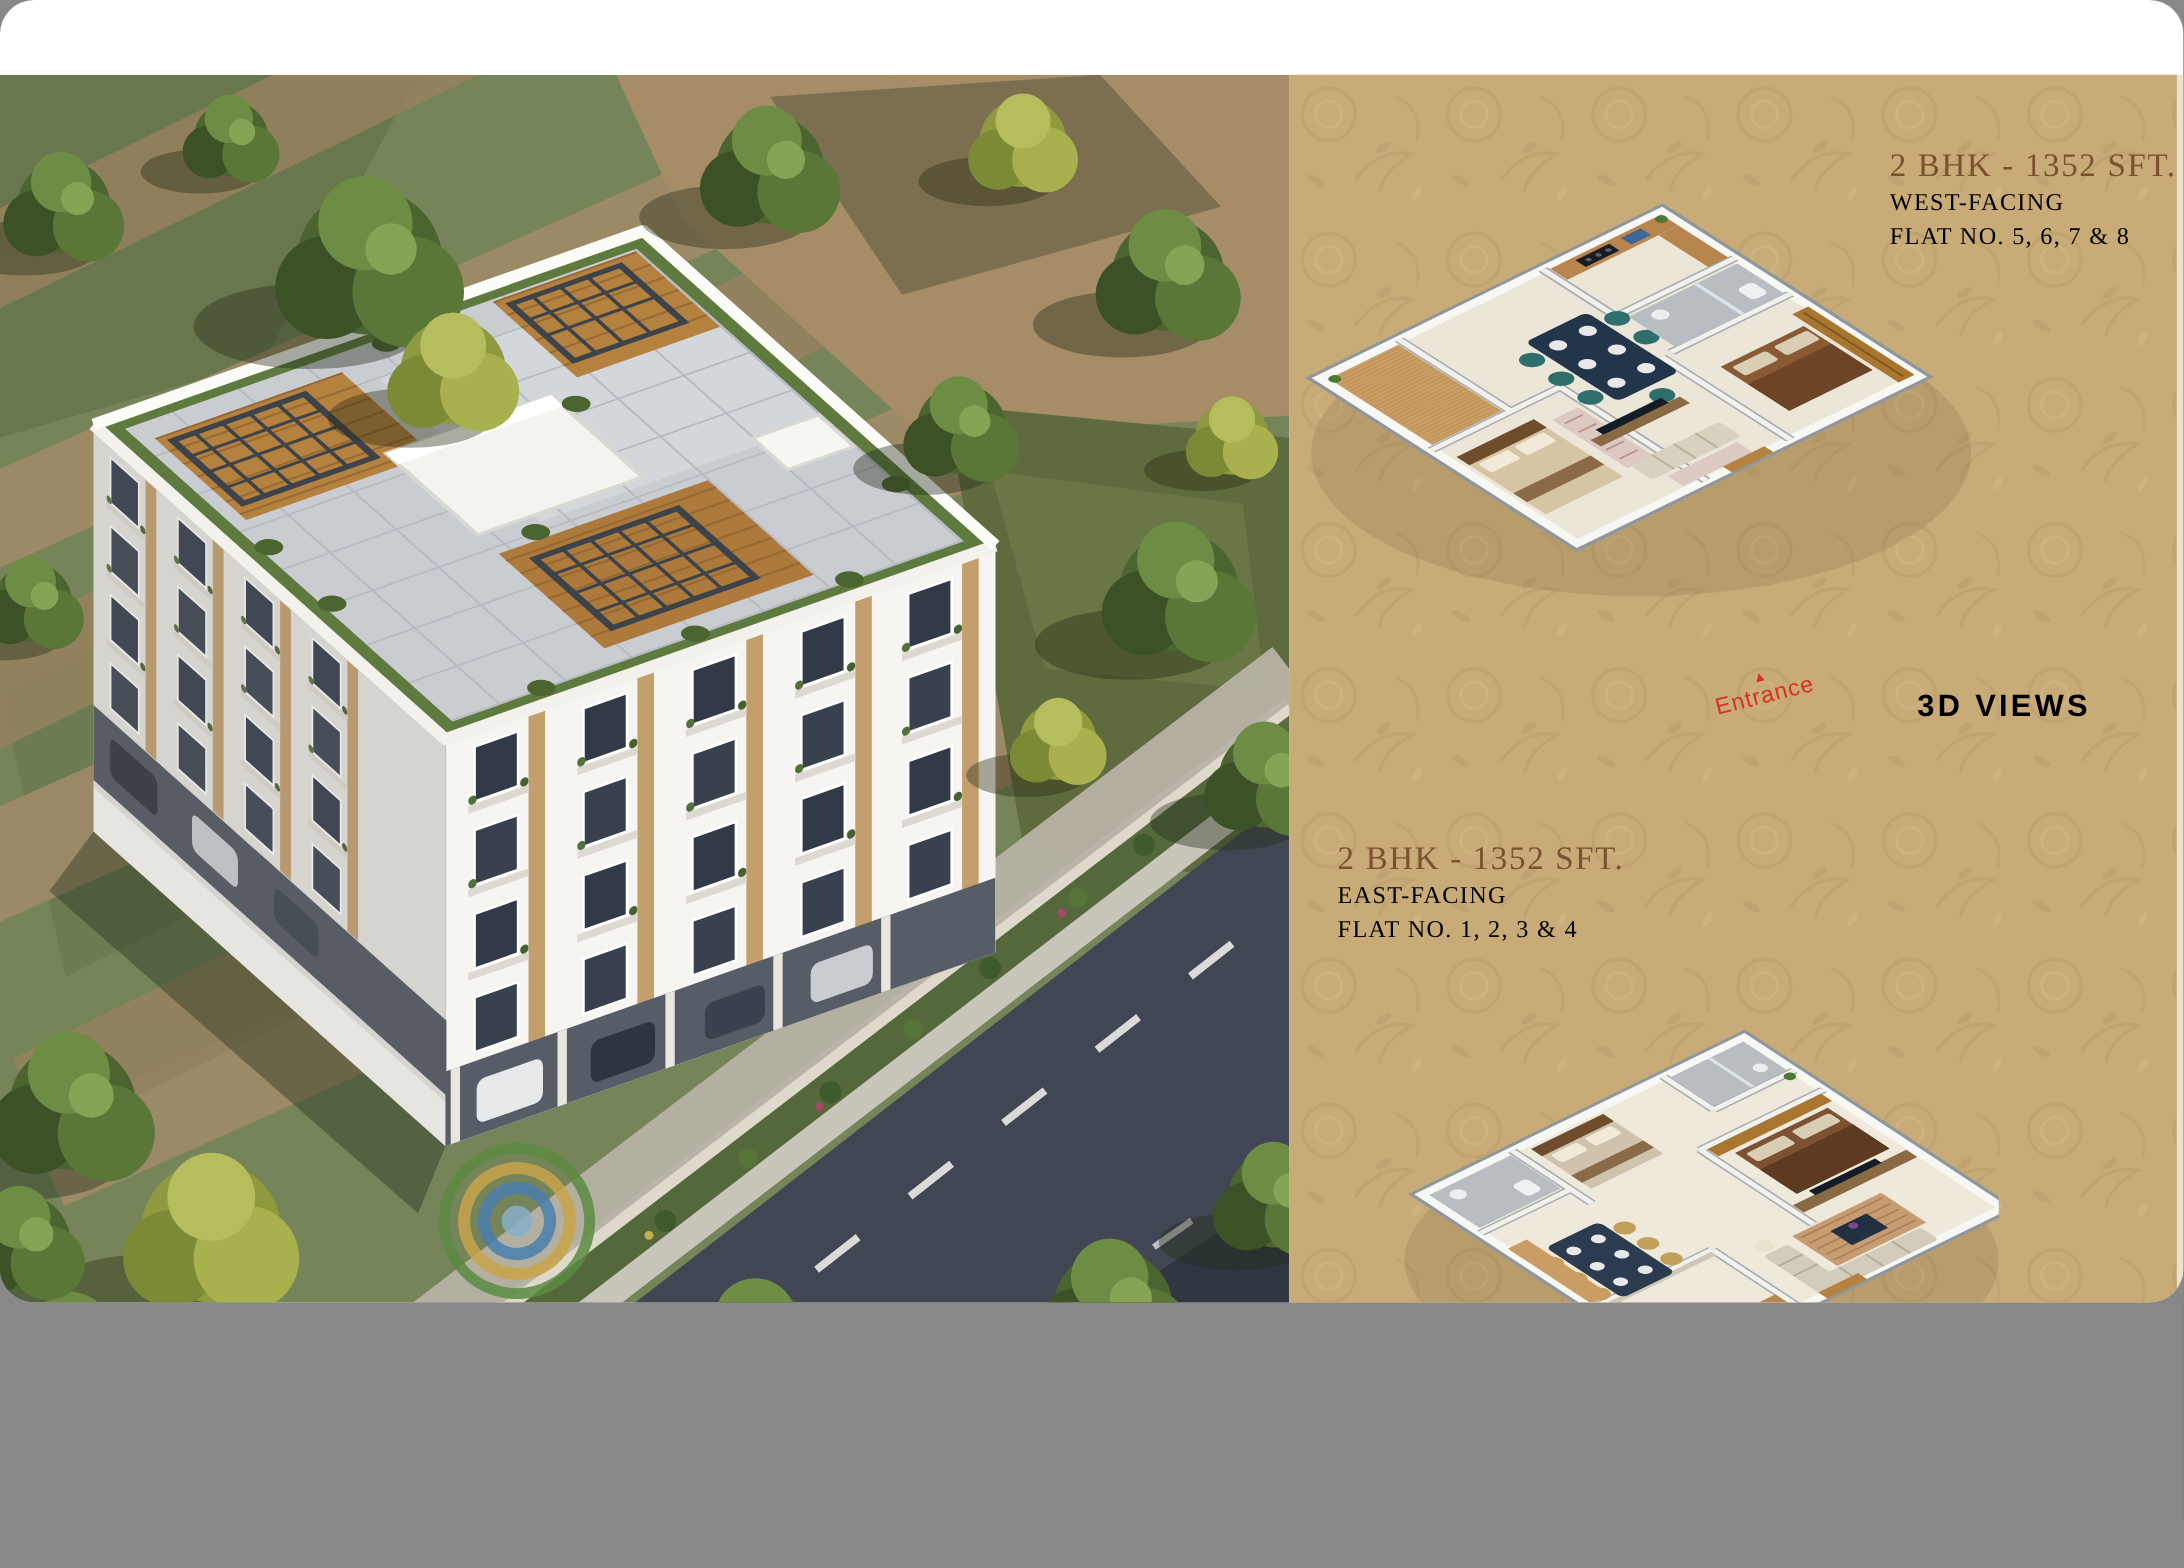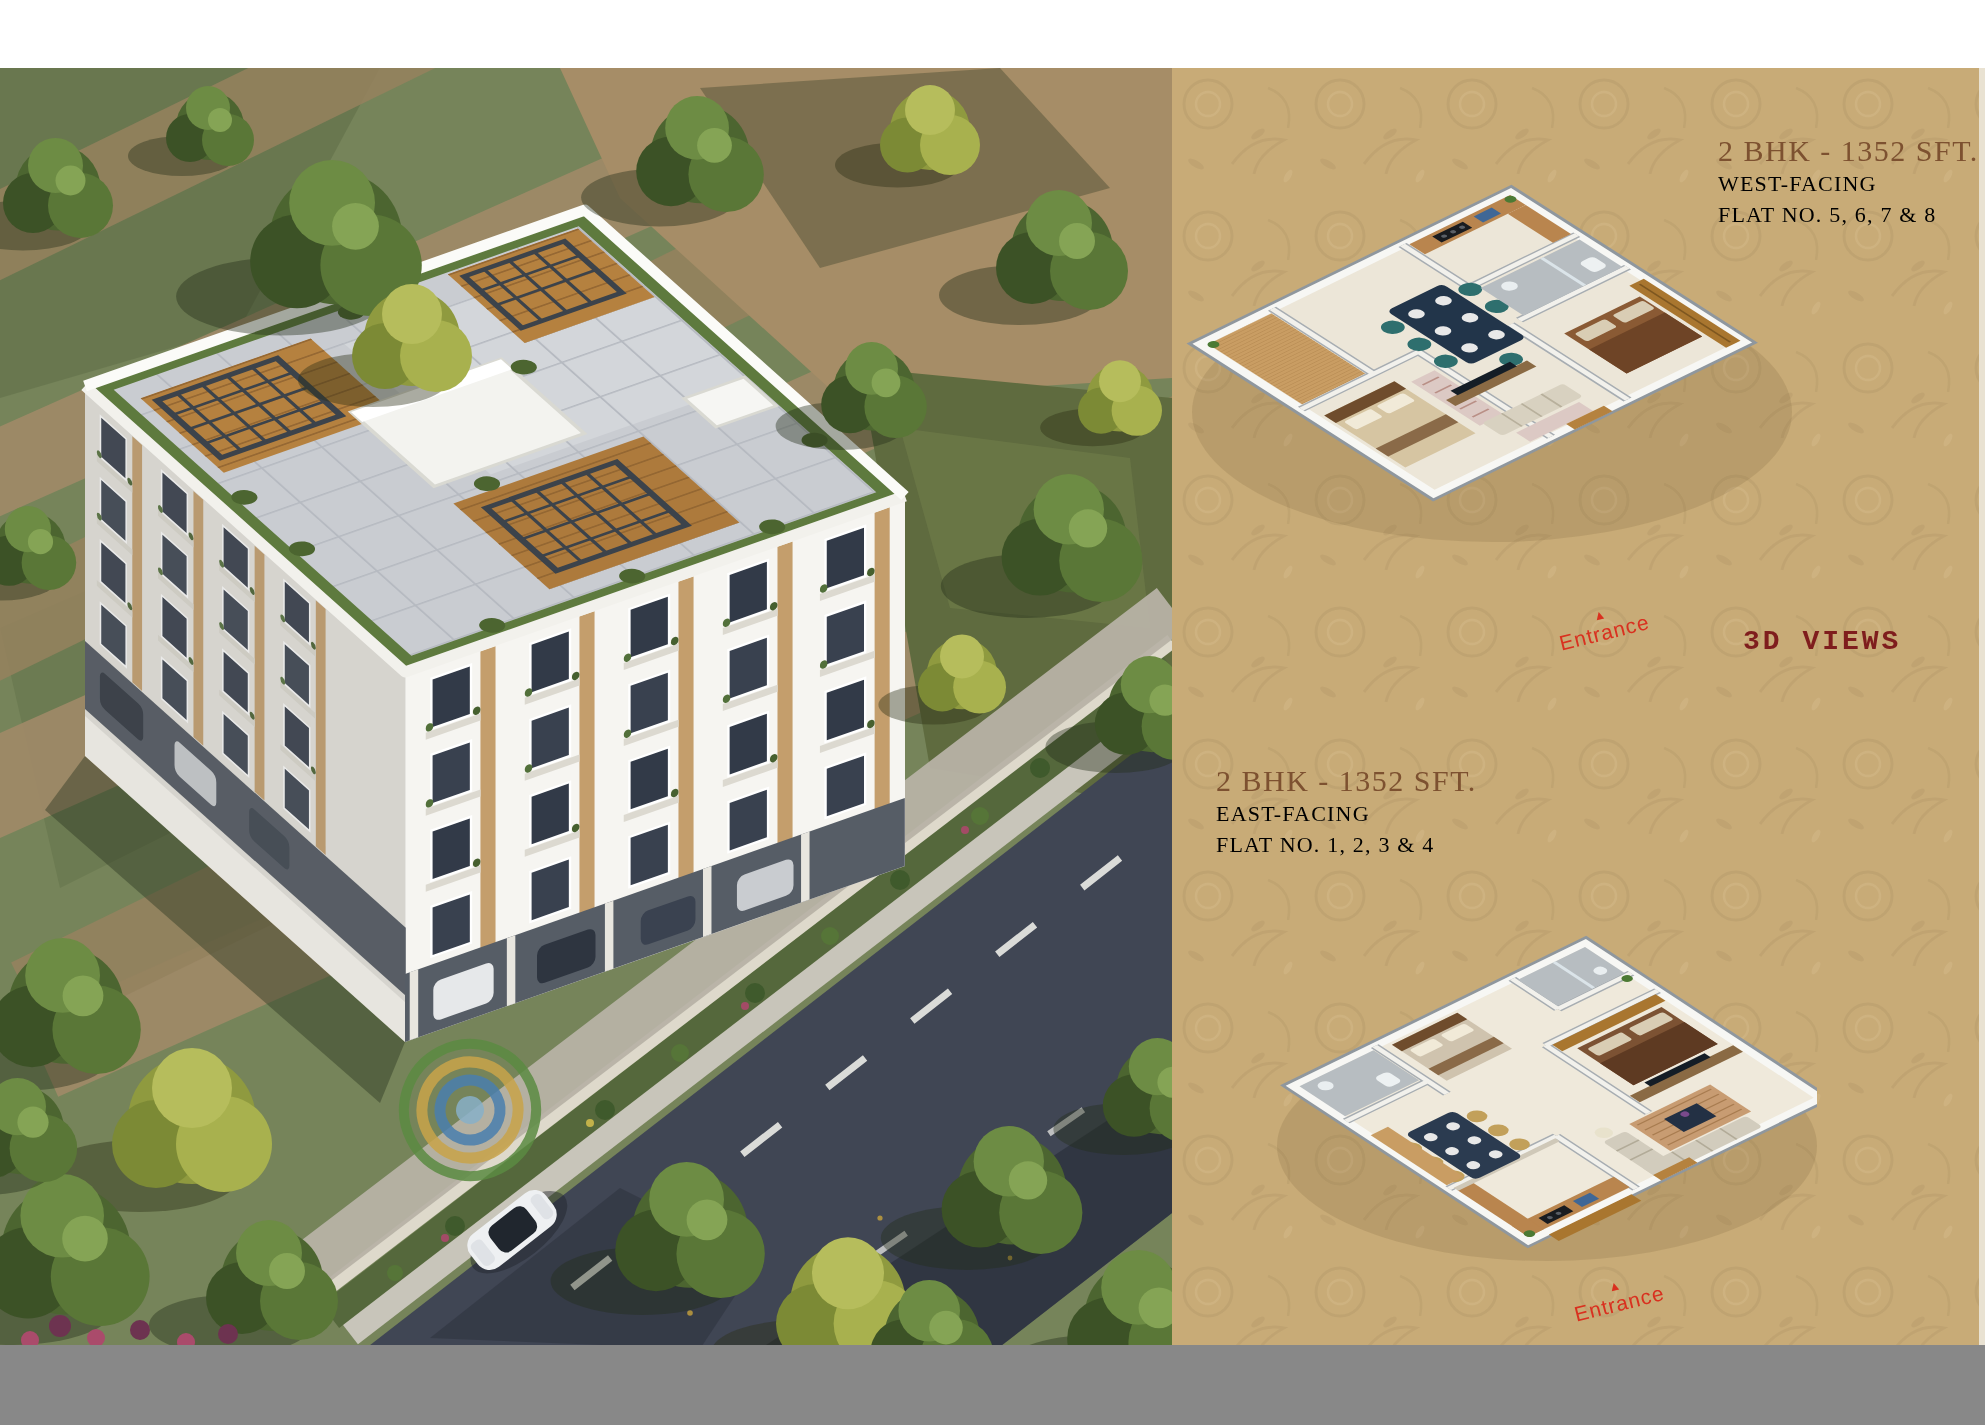--- a/index.html
+++ b/index.html
@@ -1,27 +1,27 @@
 <!DOCTYPE html>
 <html><head>
 <meta charset="utf-8">
 <style>
   html,body{margin:0;padding:0;background:#888;}
-  .page{position:relative;width:1985px;height:1345px;background:#ffffff;overflow:hidden;
-        font-family:"Liberation Serif",serif;}
+  .page{position:relative;width:1985px;height:1184px;background:#ffffff;overflow:hidden;
+        font-family:"Liberation Serif",serif;border-radius:31px;}
   .photo{position:absolute;left:0;top:68px;width:1172px;height:1281px;overflow:hidden;}
   .panel{position:absolute;left:1172px;top:68px;width:807px;height:1281px;background:#c8ab77;overflow:hidden;}
   .edge-strip{position:absolute;left:1979px;top:68px;width:6px;height:1281px;background:#e9e2d2;}
   .pattern-svg{position:absolute;left:0;top:0;width:100%;height:100%;}
   .plan-svg{position:absolute;}
   .unit-text{position:absolute;}
   .unit-title{font-size:30px;color:#7d5130;letter-spacing:1.5px;line-height:34px;white-space:nowrap;}
   .unit-sub{font-size:22px;color:#000000;letter-spacing:1.2px;line-height:31px;white-space:nowrap;}
-  .views-label{position:absolute;font-family:Liberation Mono, monospace;font-weight:bold;
-               font-size:28px;color:#7f1d1d;letter-spacing:3px;white-space:nowrap;}
+  .views-label{position:absolute;font-family:Liberation Sans, sans-serif;font-weight:bold;
+               font-size:28px;color:#000000;letter-spacing:3px;white-space:nowrap;}
   .entrance{position:absolute;display:flex;flex-direction:column;align-items:center;
             color:#d9301f;font-family:"Liberation Sans",sans-serif;font-size:21px;
             letter-spacing:1px;transform:rotate(-14deg);}
   .entrance .tri{font-size:13px;line-height:11px;margin-bottom:1px;color:#d9301f;}
 </style>
 </head>
 <body>
 
 <div class="page">
 

